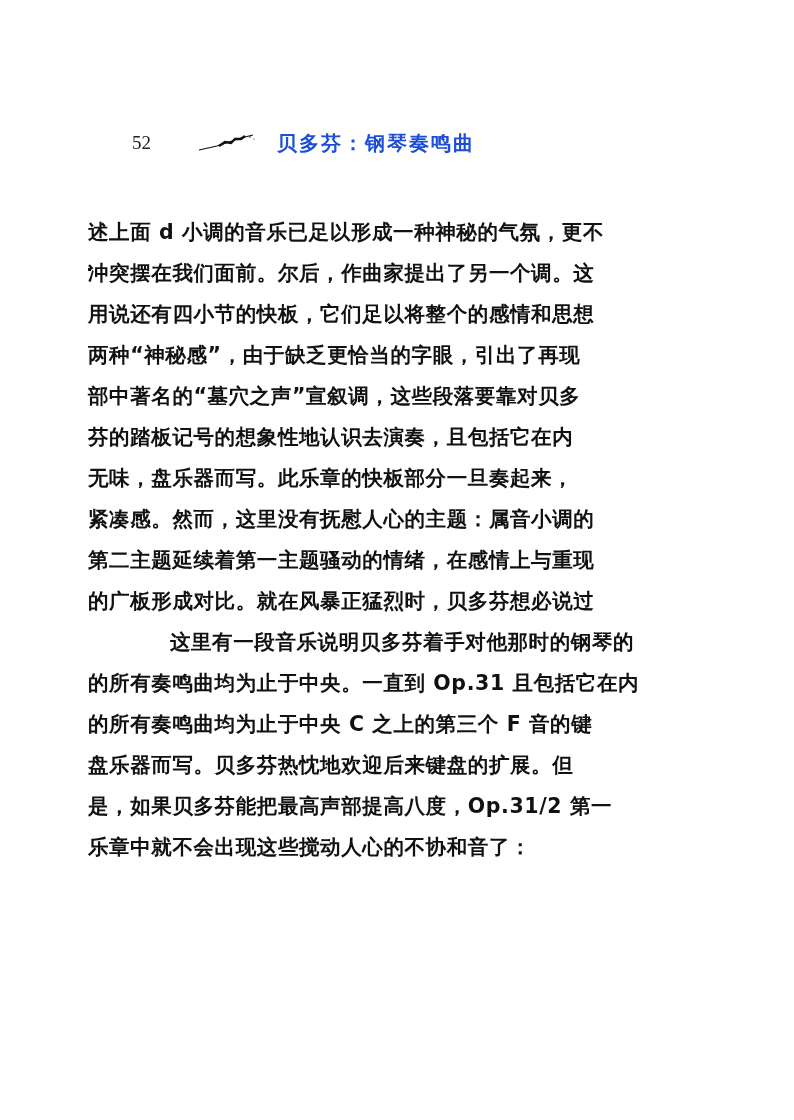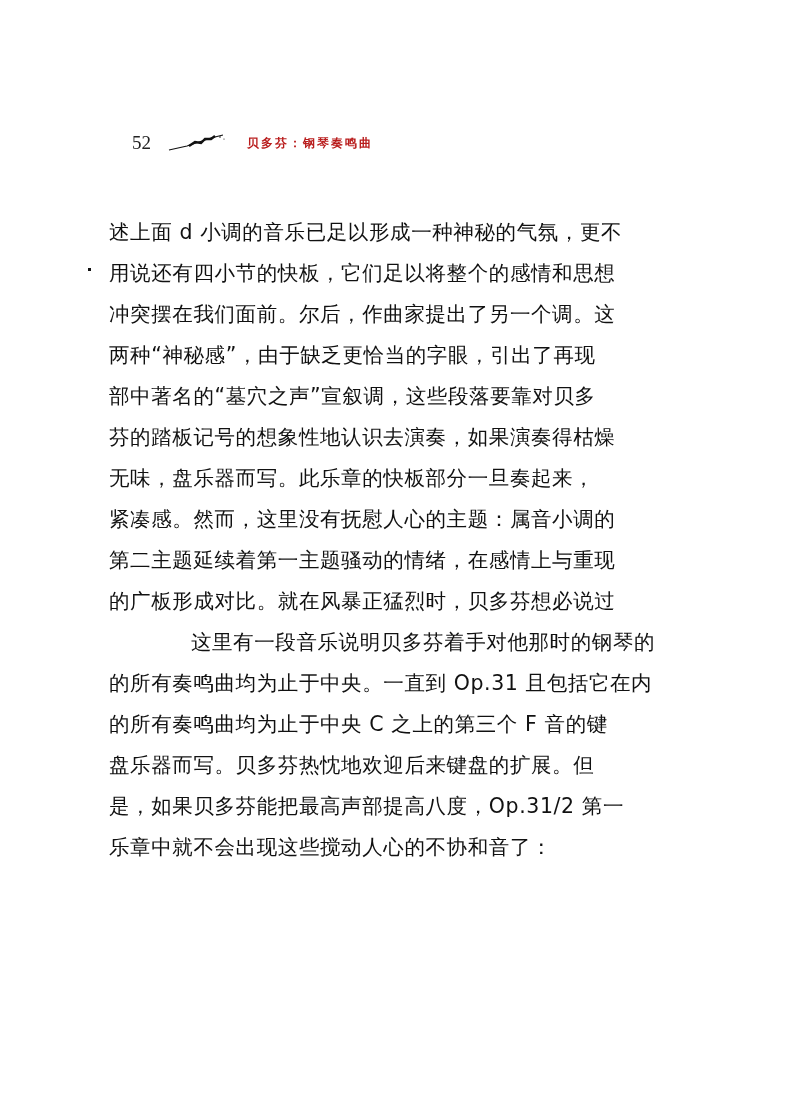--- a/index.html
+++ b/index.html
@@ -1,22 +1,22 @@
 <!DOCTYPE html>
 <html><head>
   <meta charset="utf-8">
   <style>
     html, body { margin: 0; padding: 0; background: #ffffff; }
     body { width: 794px; height: 1120px; position: relative; overflow: hidden;
            font-family: "DejaVu Serif", "Liberation Serif", serif; color: #111; }
     .header { position: absolute; top: 128px; left: 132px; height: 30px; display: flex; align-items: center; }
-    .page-num { font-family: "Liberation Serif", serif; font-size: 19px; color: #222; margin-right: 16px; }
+    .page-num { font-family: "Liberation Serif", serif; font-size: 19px; color: #222; margin-right: 46px; }
     .flourish { width: 60px; height: 20px; margin-right: 20px; }
-    .running-title { font-family: Liberation Sans, sans-serif; font-size: 12px; font-weight: bold; letter-spacing: 2px; color: #b91c1c; }
-    .body-text { position: absolute; top: 212px; left: 109px; width: 584px; }
+    .running-title { font-family: Liberation Sans, sans-serif; font-size: 20px; font-weight: bold; letter-spacing: 2px; color: #1d4ed8; }
+    .body-text { position: absolute; top: 212px; left: 88px; width: 584px; font-weight: bold; }
     .line { font-family: "DejaVu Sans", sans-serif; font-size: 20.5px; line-height: 41px; height: 41px; white-space: nowrap; letter-spacing: 0.6px; color: #111; }
     .indent { padding-left: 44px; text-align: center; }
     .margin-dot { position: absolute; left: 88px; top: 268px; width: 3px; height: 3px; background: #111; }
     .watermark { position: absolute; left: 580px; top: 1074px; font-family: "DejaVu Sans", sans-serif; font-size: 19px; color: #f5897a; letter-spacing: 0.5px; margin-top: 47px; }
     .watermark .q { font-family: "DejaVu Serif", serif; font-weight: bold; font-size: 24px; color: #f26b5b; margin-right: 2px; }
   </style>
 </head>
 <body>
 
 <div class="header">
@@ -28,25 +28,25 @@
     <circle cx="57" cy="6" r="0.6" fill="#111"></circle>
   </svg>
   <span class="running-title">贝多芬：钢琴奏鸣曲</span>
 </div>
 
 <div class="margin-dot"></div>
 
 <div class="body-text">
   <div>
     <div class="line">述上面 d 小调的音乐已足以形成一种神秘的气氛，更不</div>
+    <div class="line">冲突摆在我们面前。尔后，作曲家提出了另一个调。这</div>
     <div class="line">用说还有四小节的快板，它们足以将整个的感情和思想</div>
-    <div class="line">冲突摆在我们面前。尔后，作曲家提出了另一个调。这</div>
     <div class="line">两种“神秘感”，由于缺乏更恰当的字眼，引出了再现</div>
     <div class="line">部中著名的“墓穴之声”宣叙调，这些段落要靠对贝多</div>
-    <div class="line">芬的踏板记号的想象性地认识去演奏，如果演奏得枯燥</div>
+    <div class="line">芬的踏板记号的想象性地认识去演奏，且包括它在内</div>
     <div class="line">无味，盘乐器而写。此乐章的快板部分一旦奏起来，</div>
     <div class="line">紧凑感。然而，这里没有抚慰人心的主题：属音小调的</div>
     <div class="line">第二主题延续着第一主题骚动的情绪，在感情上与重现</div>
     <div class="line">的广板形成对比。就在风暴正猛烈时，贝多芬想必说过</div>
   </div>
   <div>
     <div class="line indent">这里有一段音乐说明贝多芬着手对他那时的钢琴的</div>
     <div class="line">的所有奏鸣曲均为止于中央。一直到 Op.31 且包括它在内</div>
     <div class="line">的所有奏鸣曲均为止于中央 C 之上的第三个 F 音的键</div>
     <div class="line">盘乐器而写。贝多芬热忱地欢迎后来键盘的扩展。但</div>

